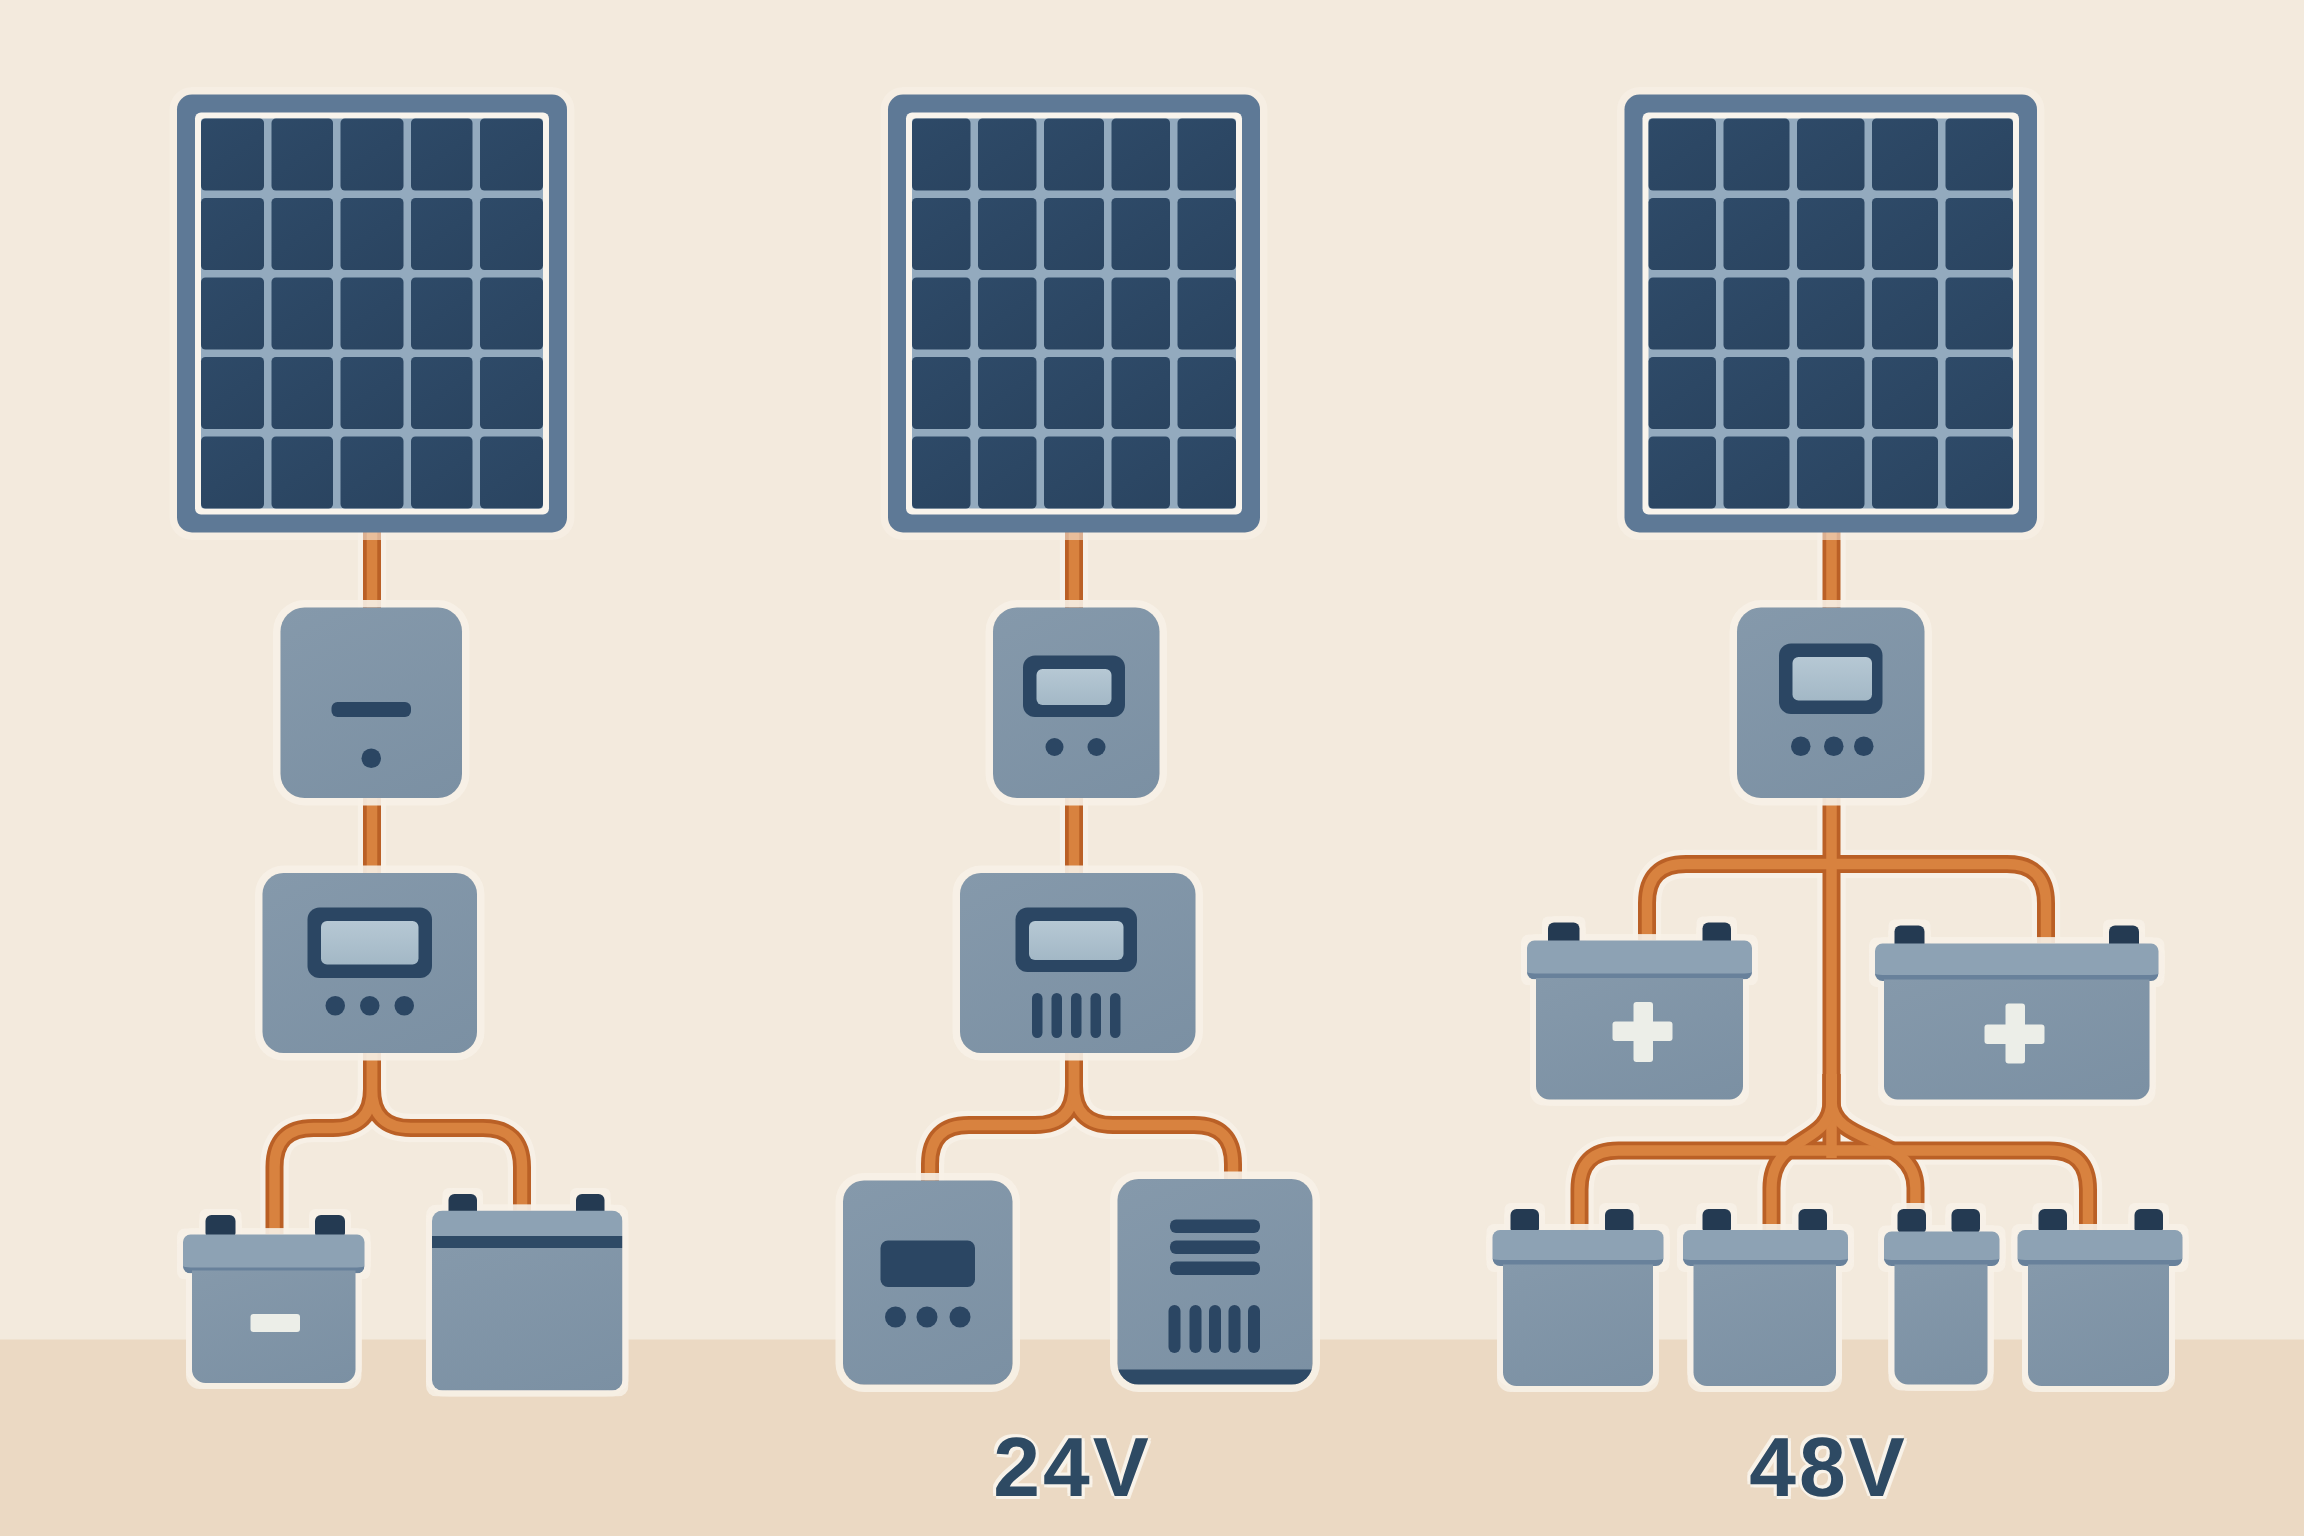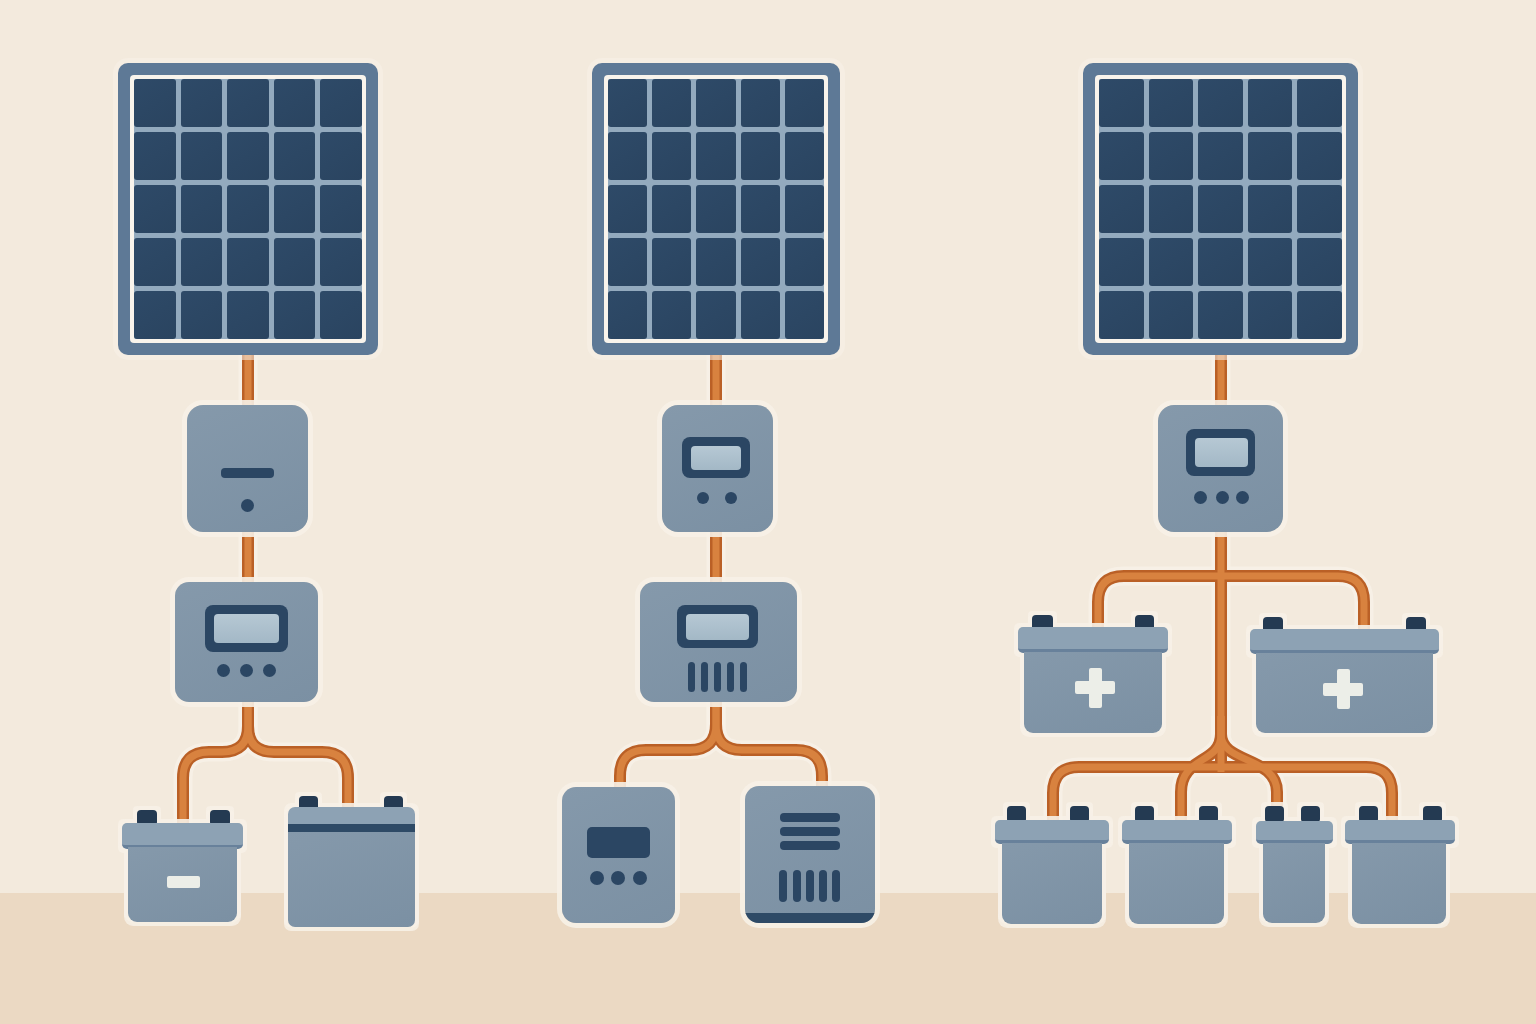--- a/index.html
+++ b/index.html
@@ -252,20 +252,21 @@
     <div class="hbar" style="left:35px;top:41px;width:60px;height:9px"></div>
     <div class="hbar" style="left:35px;top:55px;width:60px;height:9px"></div>
     <div class="vslot" style="left:34px;top:84px;width:8px;height:32px"></div>
     <div class="vslot" style="left:48px;top:84px;width:8px;height:32px"></div>
     <div class="vslot" style="left:61px;top:84px;width:8px;height:32px"></div>
     <div class="vslot" style="left:74px;top:84px;width:8px;height:32px"></div>
     <div class="vslot" style="left:87px;top:84px;width:8px;height:32px"></div>
     <div class="fstrip"></div>
   </div>
 
+  <div class="vlabel" style="left:590px;top:945px">24V</div>
 
   <div class="panel" style="left:1083px;top:63px;width:275px;height:292px">
     <div class="panel-inner">
       <div class="panel-grid" style="grid-template-rows: repeat(5, 1fr); grid-template-columns: repeat(5, 1fr);">
           <div class="cell"></div>
           <div class="cell"></div>
           <div class="cell"></div>
           <div class="cell"></div>
           <div class="cell"></div>
           <div class="cell"></div>
@@ -339,13 +340,14 @@
     <div class="bbody" style="left:7px;top:37px;width:62px;height:80px"></div>
   </div>
 
   <div class="bat" style="left:1345px;top:806px;width:110px;height:118px">
     <div class="term" style="left:14px;top:0;width:19px;height:16px"></div>
     <div class="term" style="left:78px;top:0;width:19px;height:16px"></div>
     <div class="cap" style="left:0;top:14px;width:110px;height:24px"></div>
     <div class="bbody" style="left:7px;top:37px;width:94px;height:81px"></div>
   </div>
 
+  <div class="vlabel" style="left:1094px;top:945px">48V</div>
 </div>
 
 </body></html>

